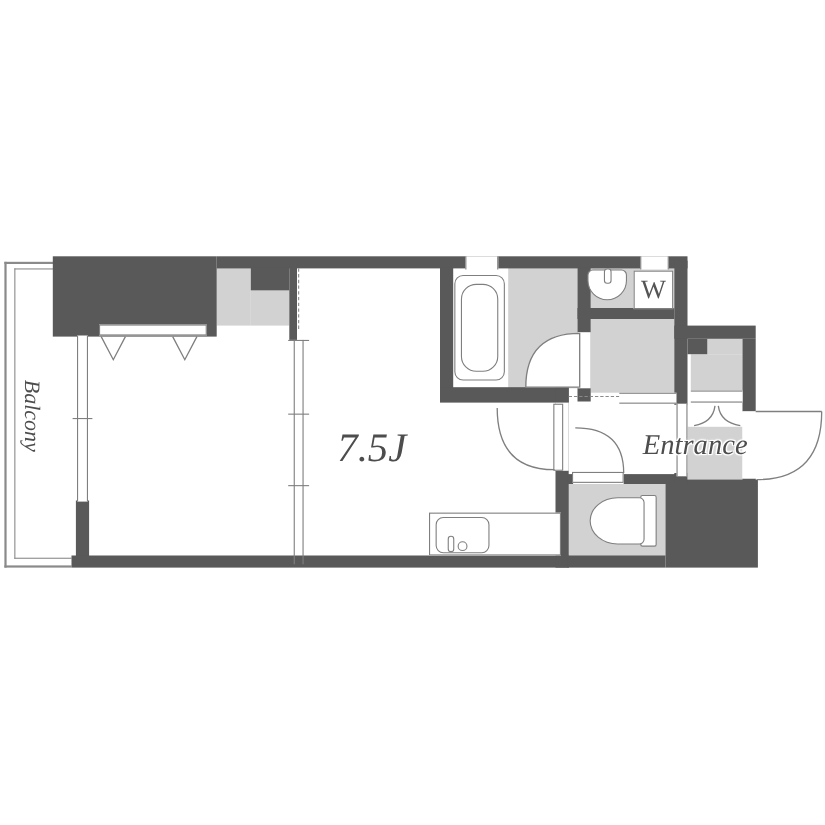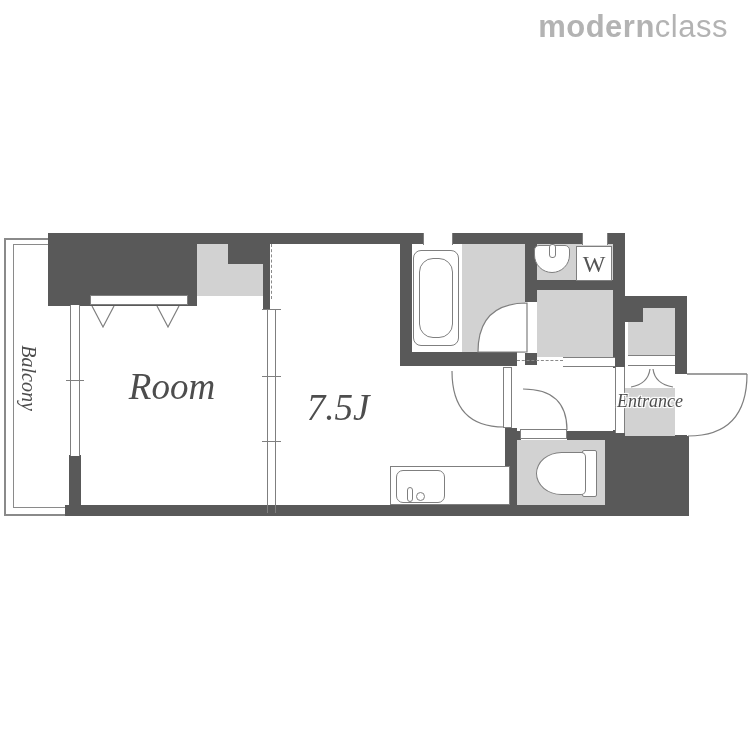--- a/index.html
+++ b/index.html
@@ -26,21 +26,20 @@
   .logo span{font-weight:400;}
   svg{position:absolute;left:0;top:0;z-index:7;pointer-events:none;}
   .lbl-layer{z-index:8;}
   .z1{z-index:1}.z2{z-index:2}.z3{z-index:3}.z4{z-index:4}.z5{z-index:5}.z6{z-index:6}
 </style>
 </head>
 <body>
 
 <div class="canvas">
 
-  <div class="logo"><b>modern</b><span>class</span></div>
 
   <div class="abs z1" style="left:4px;top:238px;width:61px;height:278px;border:2px solid #8a8a8a;border-right:none;"></div>
   <div class="abs z1" style="left:13px;top:244px;width:52px;height:264px;border:1.5px solid #8a8a8a;border-right:none;"></div>
 
   <div class="abs fill z2" style="left:72px;top:243px;width:116px;height:52px;"></div>
   <div class="abs fill z2" style="left:197px;top:243px;width:31px;height:53px;"></div>
   <div class="abs fill z2" style="left:228px;top:264px;width:35px;height:32px;"></div>
   <div class="abs fill z2" style="left:462px;top:243px;width:63px;height:110px;"></div>
   <div class="abs fill z2" style="left:537px;top:243px;width:76px;height:114px;"></div>
   <div class="abs fill z2" style="left:516px;top:440px;width:89px;height:66px;"></div>
@@ -121,18 +120,17 @@
 
     <path d="M523,389 Q567,389 567,430" fill="none" stroke="#7f7f7f" stroke-width="1.2"></path>
 
     <path d="M687,374 L747,374" fill="none" stroke="#7f7f7f" stroke-width="1.4"></path>
     <path d="M747,374 Q747,436 688,436" fill="none" stroke="#7f7f7f" stroke-width="1.2"></path>
 
     <path d="M631,387 Q648,384 650,369 M673,387 Q655,384 653,369" fill="none" stroke="#7f7f7f" stroke-width="1.2"></path>
   </svg>
 
   <div class="abs label lbl-layer" style="left:-26px;top:368px;width:110px;font-size:20px;transform:rotate(90deg);">Balcony</div>
-  <div class="abs label lbl-layer" style="left:102px;top:368px;width:140px;font-size:37px;">Room</div>
   <div class="abs label lbl-layer" style="left:268px;top:389px;width:140px;font-size:37px;">7.5J</div>
-  <div class="abs label lbl-layer" style="left:580px;top:392px;width:140px;font-size:18px;text-shadow:0 0 3px #fff,0 0 3px #fff,1px 1px 0 #fff,-1px -1px 0 #fff,1px -1px 0 #fff,-1px 1px 0 #fff;">Entrance</div>
+  <div class="abs label lbl-layer" style="left:562px;top:392px;width:140px;font-size:26px;text-shadow:0 0 3px #fff,0 0 3px #fff,1px 1px 0 #fff,-1px -1px 0 #fff,1px -1px 0 #fff,-1px 1px 0 #fff;">Entrance</div>
   <div class="abs label lbl-layer" style="left:576px;top:252px;width:36px;font-size:24px;font-style:normal;color:#555;">W</div>
 
 </div>
 
 </body></html>

